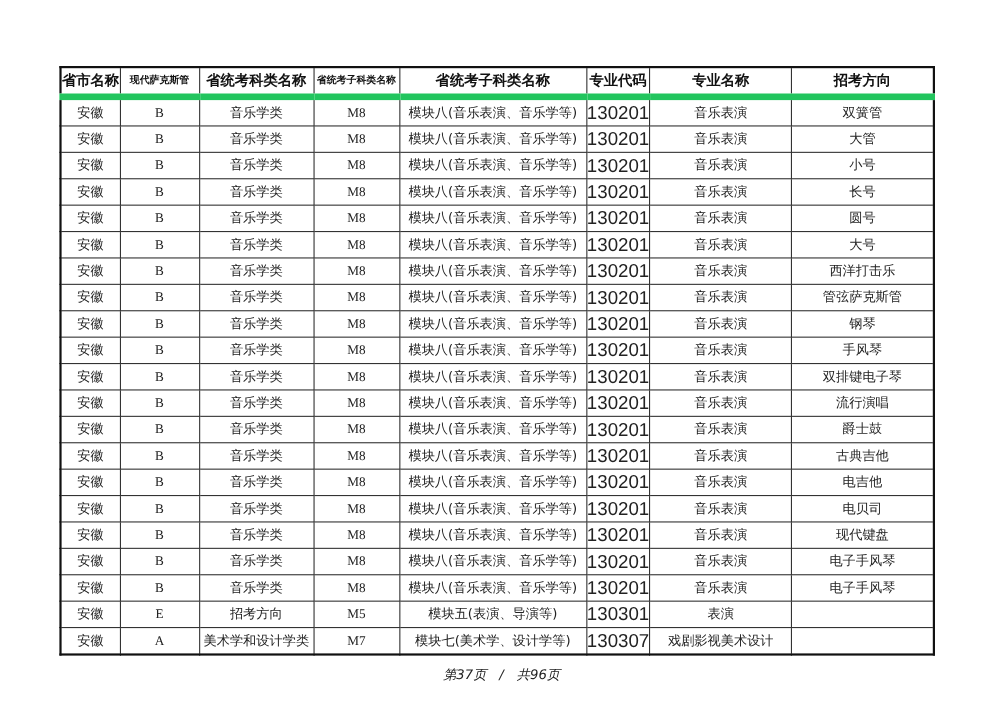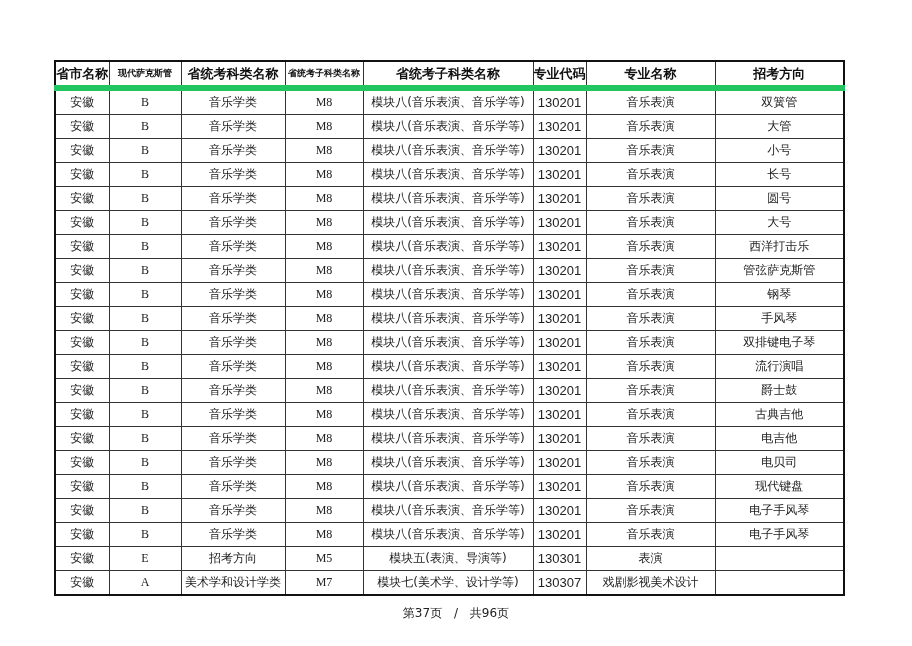--- a/index.html
+++ b/index.html
@@ -14,24 +14,24 @@
     border: 2px solid #111;
   }
   .sheet th, .sheet td {
     border: 1px solid #333; padding: 0; text-align: center;
     white-space: nowrap; overflow: hidden; height: 23px;
     font-size: 12px; line-height: 23px;
   }
   .sheet th { font-weight: bold; font-size: 13px; color: #111; border-bottom: 6px solid #22c55e; }
   .sheet th.small { font-size: 9px; }
   .sheet td.mono { font-family: "Liberation Serif", serif; font-size: 12px; }
-  .sheet td.code { font-family: "Liberation Sans", sans-serif; font-size: 13px; }
+  .sheet td.code { font-family: "Liberation Sans", sans-serif; font-size: 17px; }
   .footer {
     position: absolute; left: 0; width: 912px; top: 605px;
-    text-align: center; font-size: 12px; color: #222;
+    text-align: center; font-size: 12px; color: #222; font-style: italic;
   }
   .footer span { margin: 0 4px; }
 </style>
 </head>
 <body>
 
 <table class="sheet">
   <colgroup>
     <col style="width:54px">
       <col style="width:72px">

